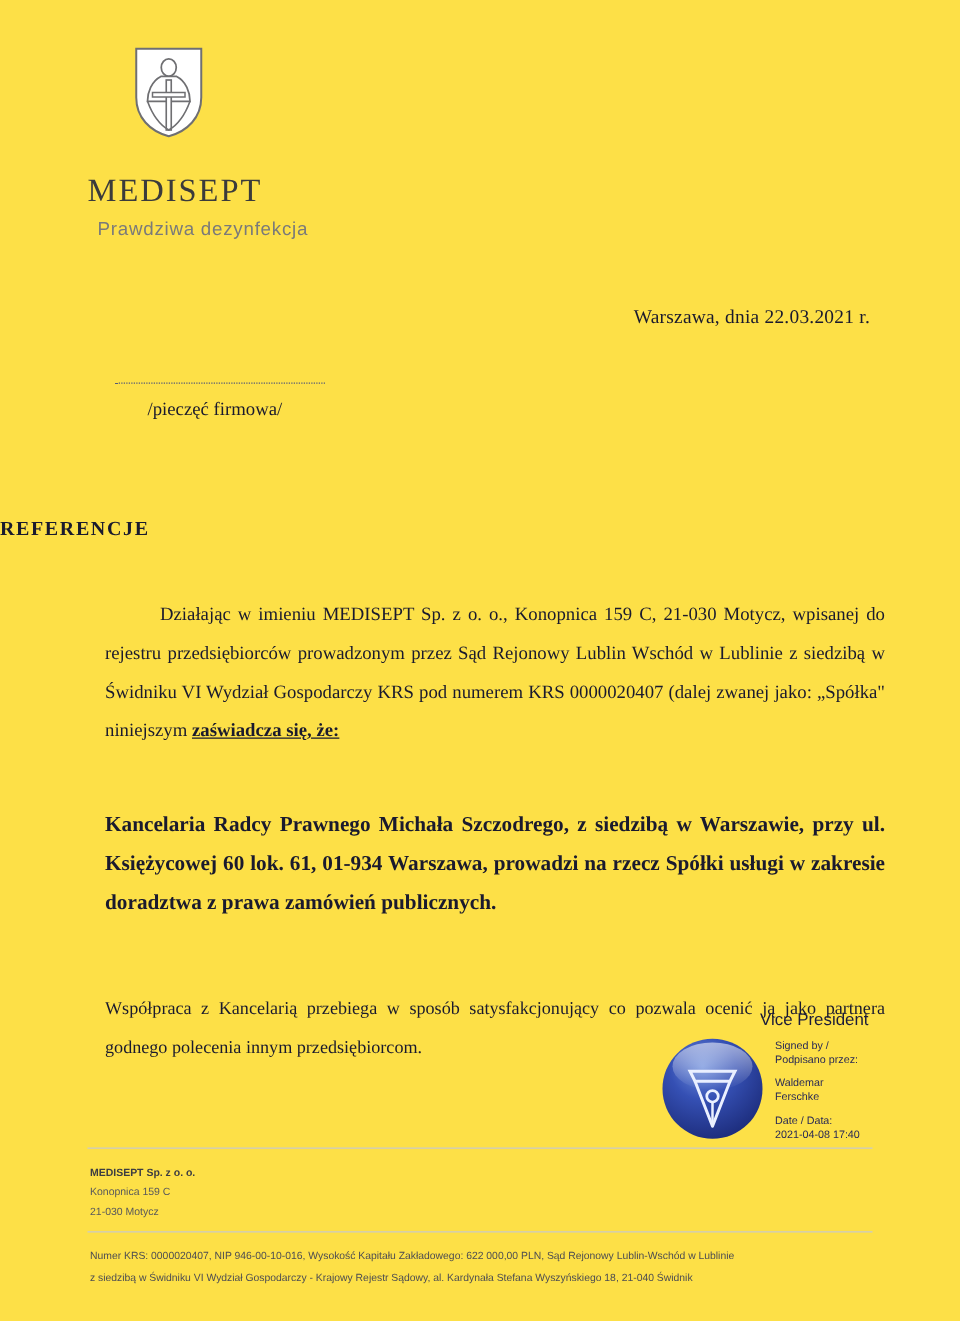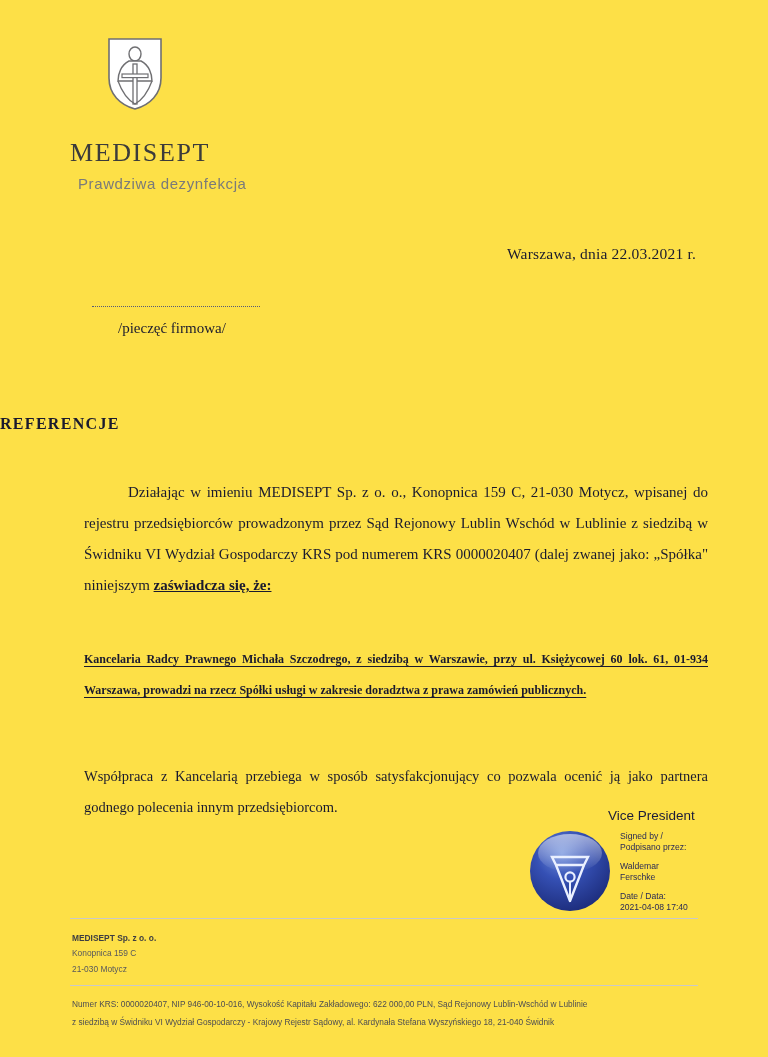--- a/index.html
+++ b/index.html
@@ -105,26 +105,25 @@
     text-justify: inter-word;
   }
   p.para.indent { text-indent: 44px; }
   .u-bold {
     font-weight: bold;
     text-decoration: underline;
   }
   .para-highlight {
     margin: 0;
     margin-top: 43px;
-    font-size: 12px;
+    font-size: 17px;
     font-weight: bold;
     line-height: 31px;
     text-align: justify;
     text-justify: inter-word;
-    text-decoration: underline;
     text-underline-offset: 3px;
   }
   .para-closing {
     margin: 0;
     margin-top: 55px;
     font-size: 14.5px;
     line-height: 31px;
     text-align: justify;
     text-justify: inter-word;
   }

